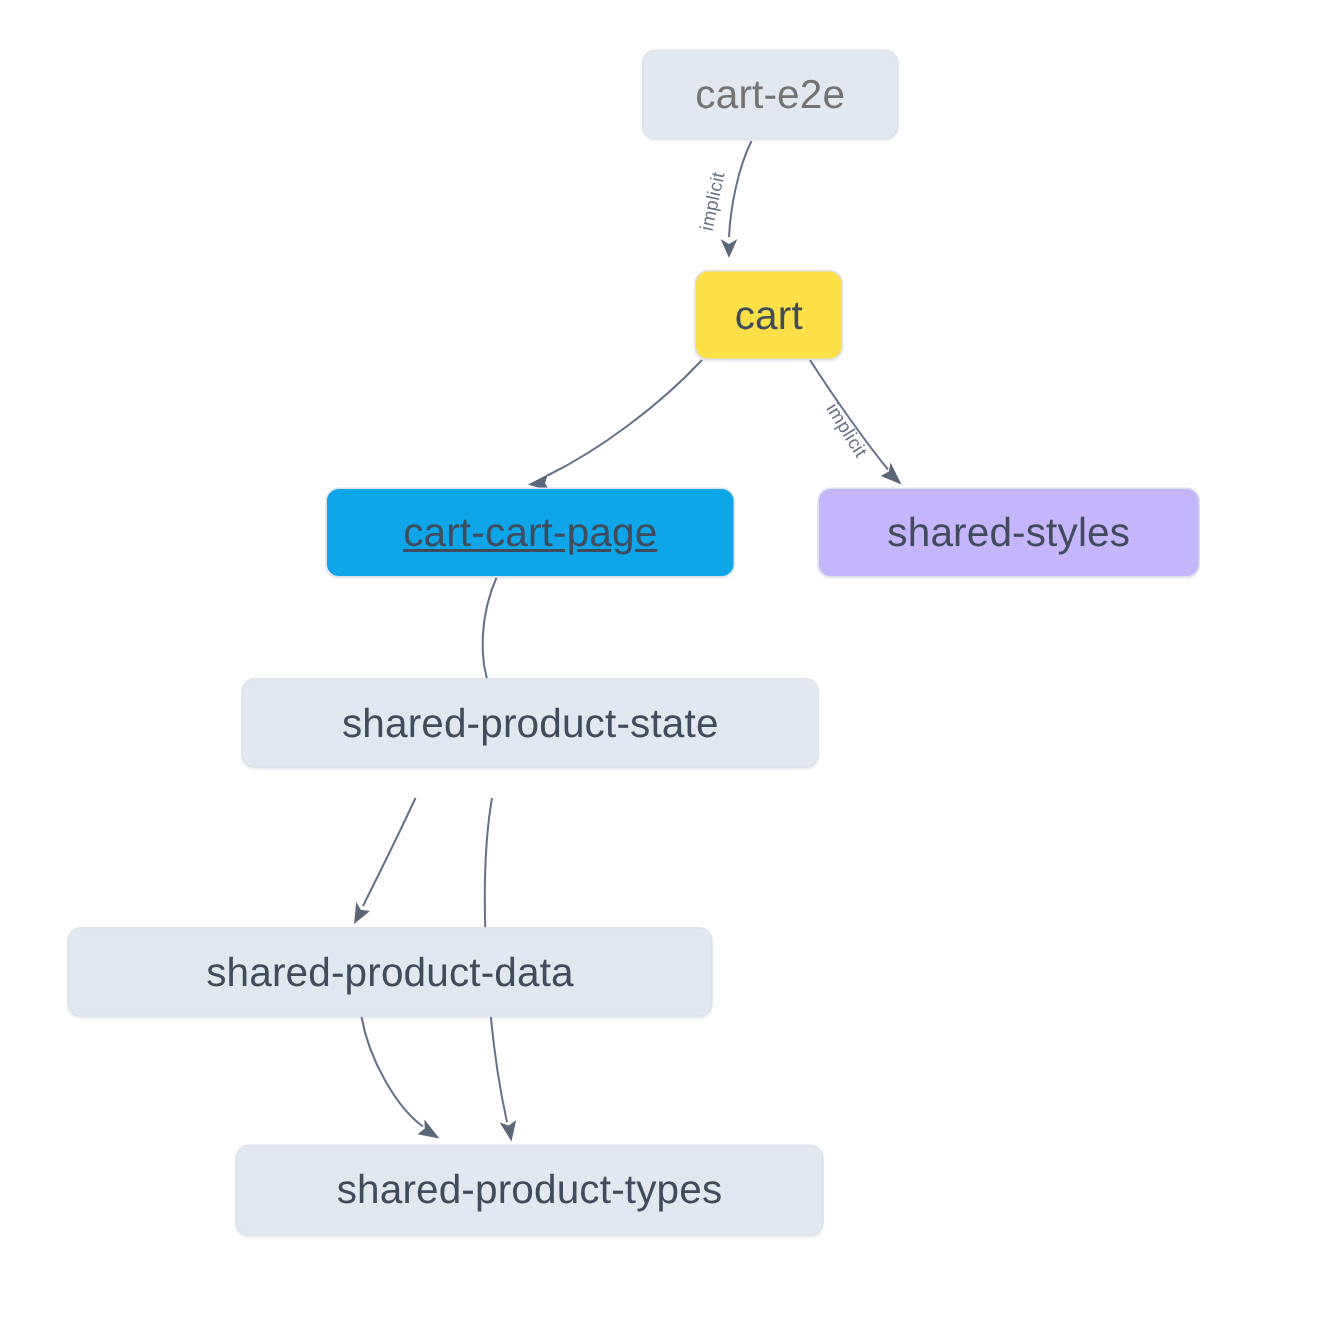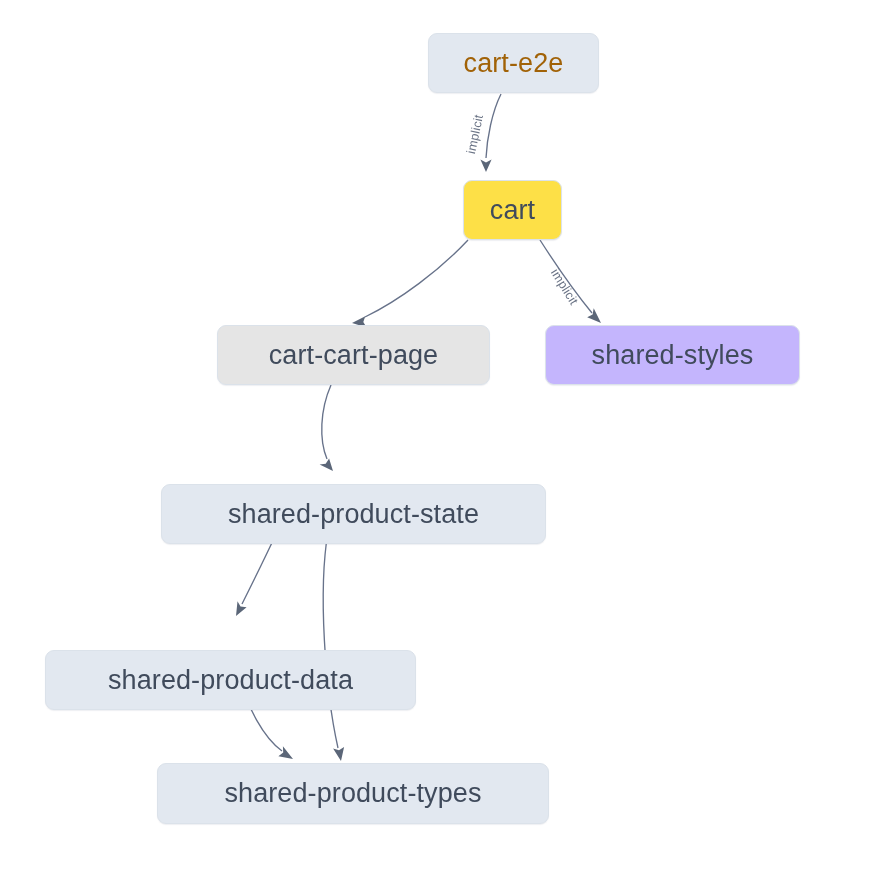--- a/index.html
+++ b/index.html
@@ -84,35 +84,35 @@
         <path class="edge-head" d="M 293 759 l -14.6 -2.8 l 4.8 -3.8 l -0.3 -6.1 Z"></path>
       </g>
     <g id="edge-labels-group">
         <text class="edge-label-text" x="479" y="135" fill="#6b7486" text-anchor="middle" transform="rotate(-78 479 135)">implicit</text>
         <text class="edge-label-text" x="561" y="289" fill="#6b7486" text-anchor="middle" transform="rotate(58 561 289)">implicit</text>
       </g>
   </svg>
 
   <div id="nodes-layer">
       <div class="graph-node" style="left: 428px; top: 33px; width: 171px; height: 60px; background: rgb(226, 232, 240);">
-        <span class="node-label" style="font-size: 27px; color: #a16207;">cart-e2e</span>
+        <span class="node-label" style="font-size: 27px; color: #737373;">cart-e2e</span>
       </div>
       <div class="graph-node" style="left: 463px; top: 180px; width: 99px; height: 60px; background: #fde047;">
         <span class="node-label" style="font-size: 27px; color: rgb(64, 75, 92);">cart</span>
       </div>
-      <div class="graph-node" style="left: 217px; top: 325px; width: 273px; height: 60px; background: #e5e5e5;">
+      <div class="graph-node" style="left: 217px; top: 325px; width: 273px; height: 60px; background: #0ea5e9; text-decoration: underline;">
         <span class="node-label" style="font-size: 27px; color: rgb(64, 75, 92);">cart-cart-page</span>
       </div>
       <div class="graph-node" style="left: 545px; top: 325px; width: 255px; height: 60px; background: #c4b5fd;">
         <span class="node-label" style="font-size: 27px; color: rgb(64, 75, 92);">shared-styles</span>
       </div>
-      <div class="graph-node" style="left: 161px; top: 484px; width: 385px; height: 60px; background: rgb(226, 232, 240);">
+      <div class="graph-node" style="left: 161px; top: 452px; width: 385px; height: 60px; background: rgb(226, 232, 240);">
         <span class="node-label" style="font-size: 27px; color: rgb(64, 75, 92);">shared-product-state</span>
       </div>
-      <div class="graph-node" style="left: 45px; top: 650px; width: 371px; height: 60px; background: rgb(226, 232, 240);">
+      <div class="graph-node" style="left: 45px; top: 618px; width: 430px; height: 60px; background: rgb(226, 232, 240);">
         <span class="node-label" style="font-size: 27px; color: rgb(64, 75, 92);">shared-product-data</span>
       </div>
       <div class="graph-node" style="left: 157px; top: 763px; width: 392px; height: 61px; background: rgb(226, 232, 240);">
         <span class="node-label" style="font-size: 27px; color: rgb(64, 75, 92);">shared-product-types</span>
       </div>
     </div>
 
 </div>
 
 </body></html>

